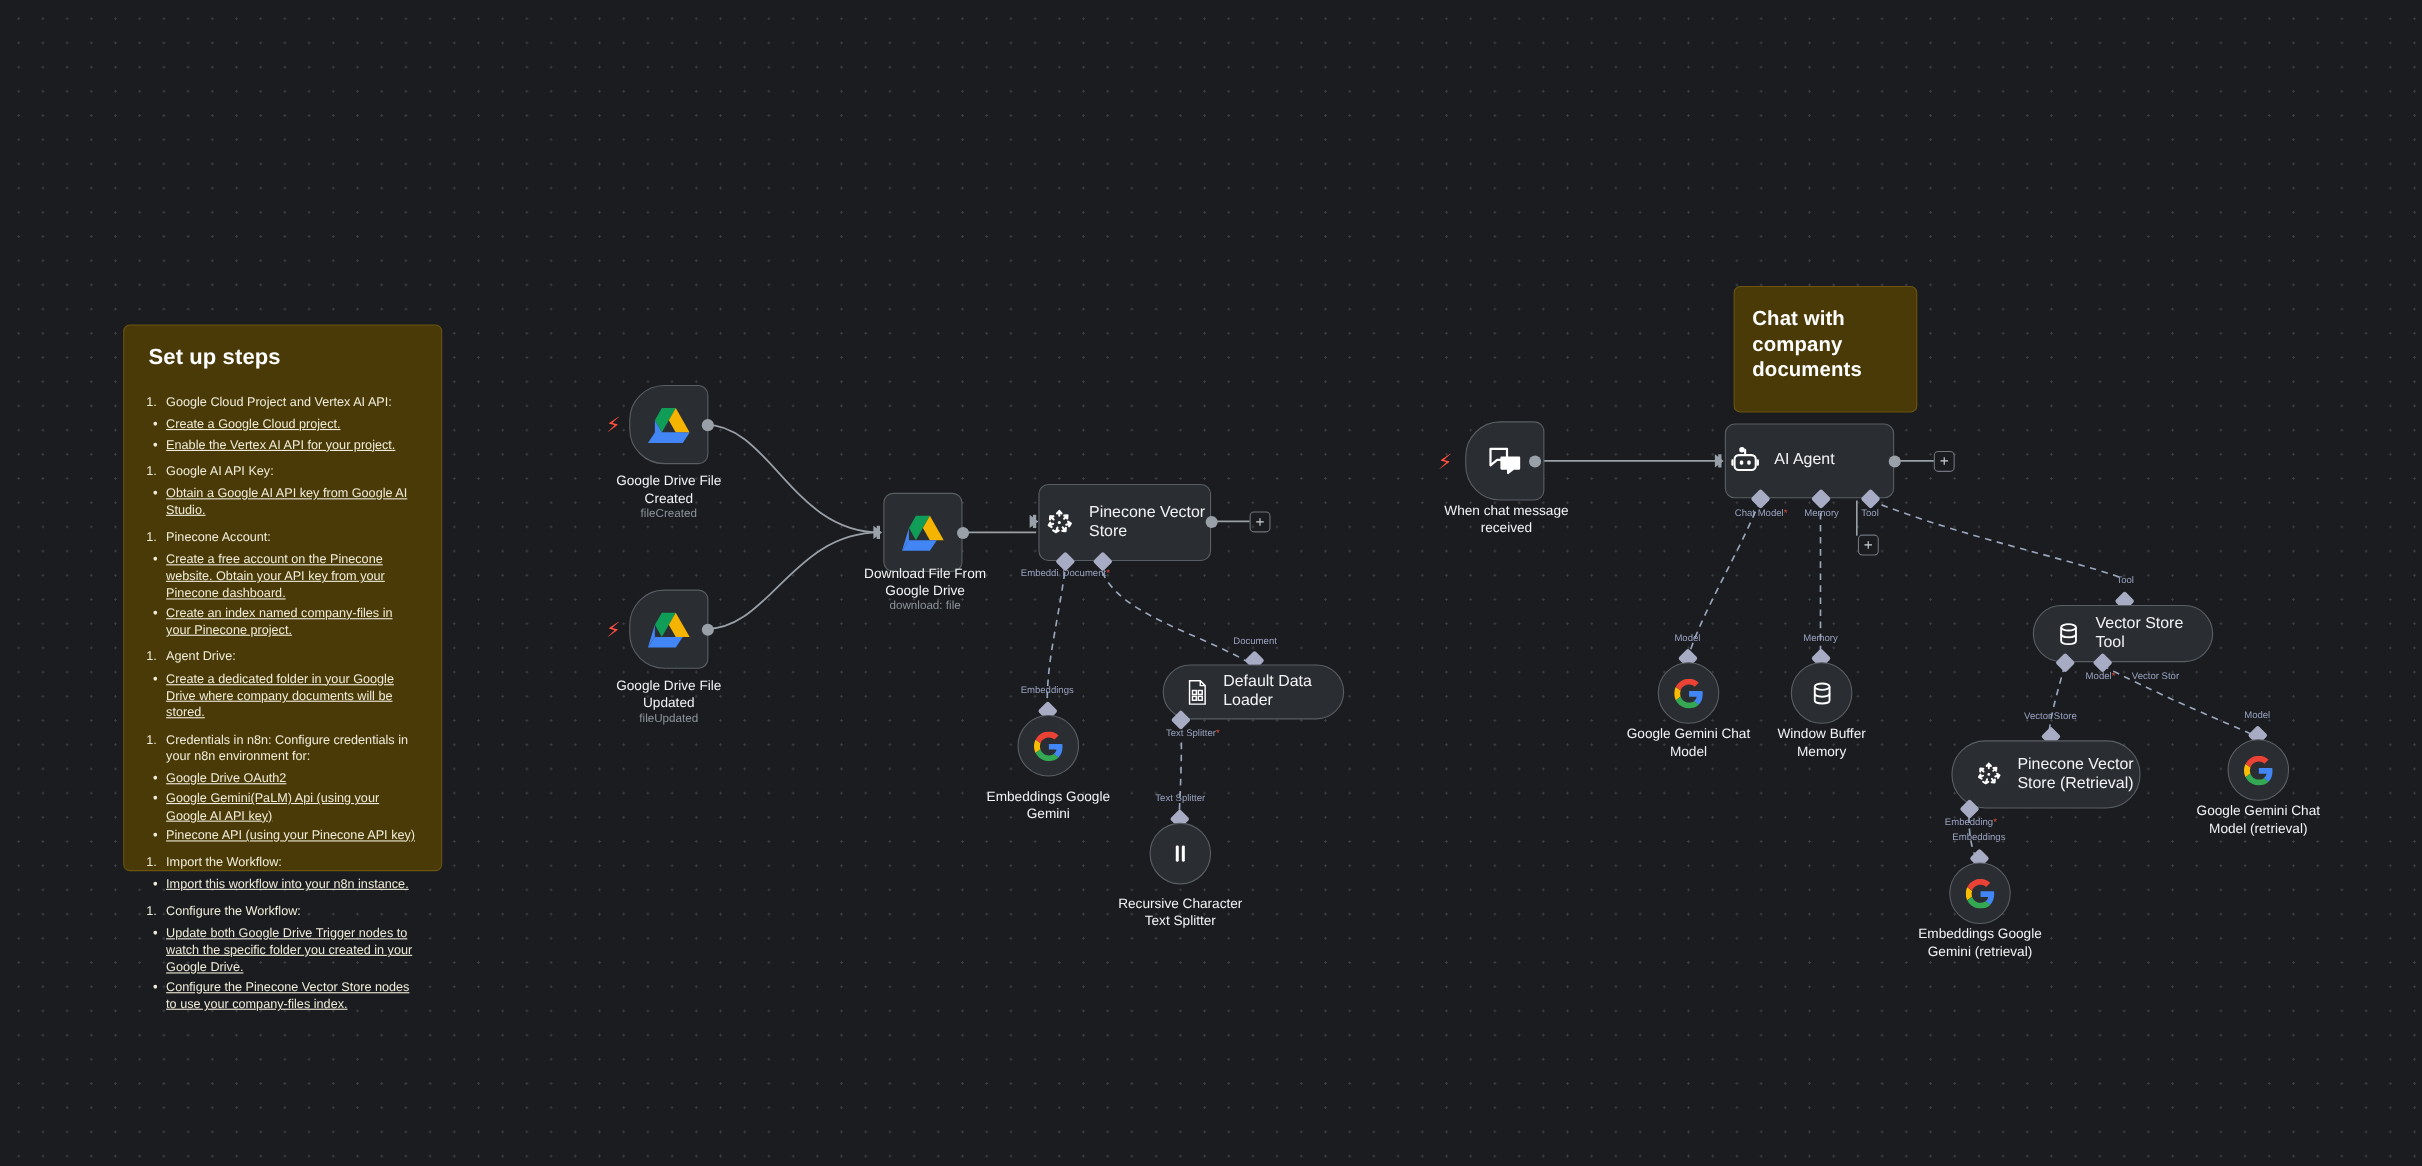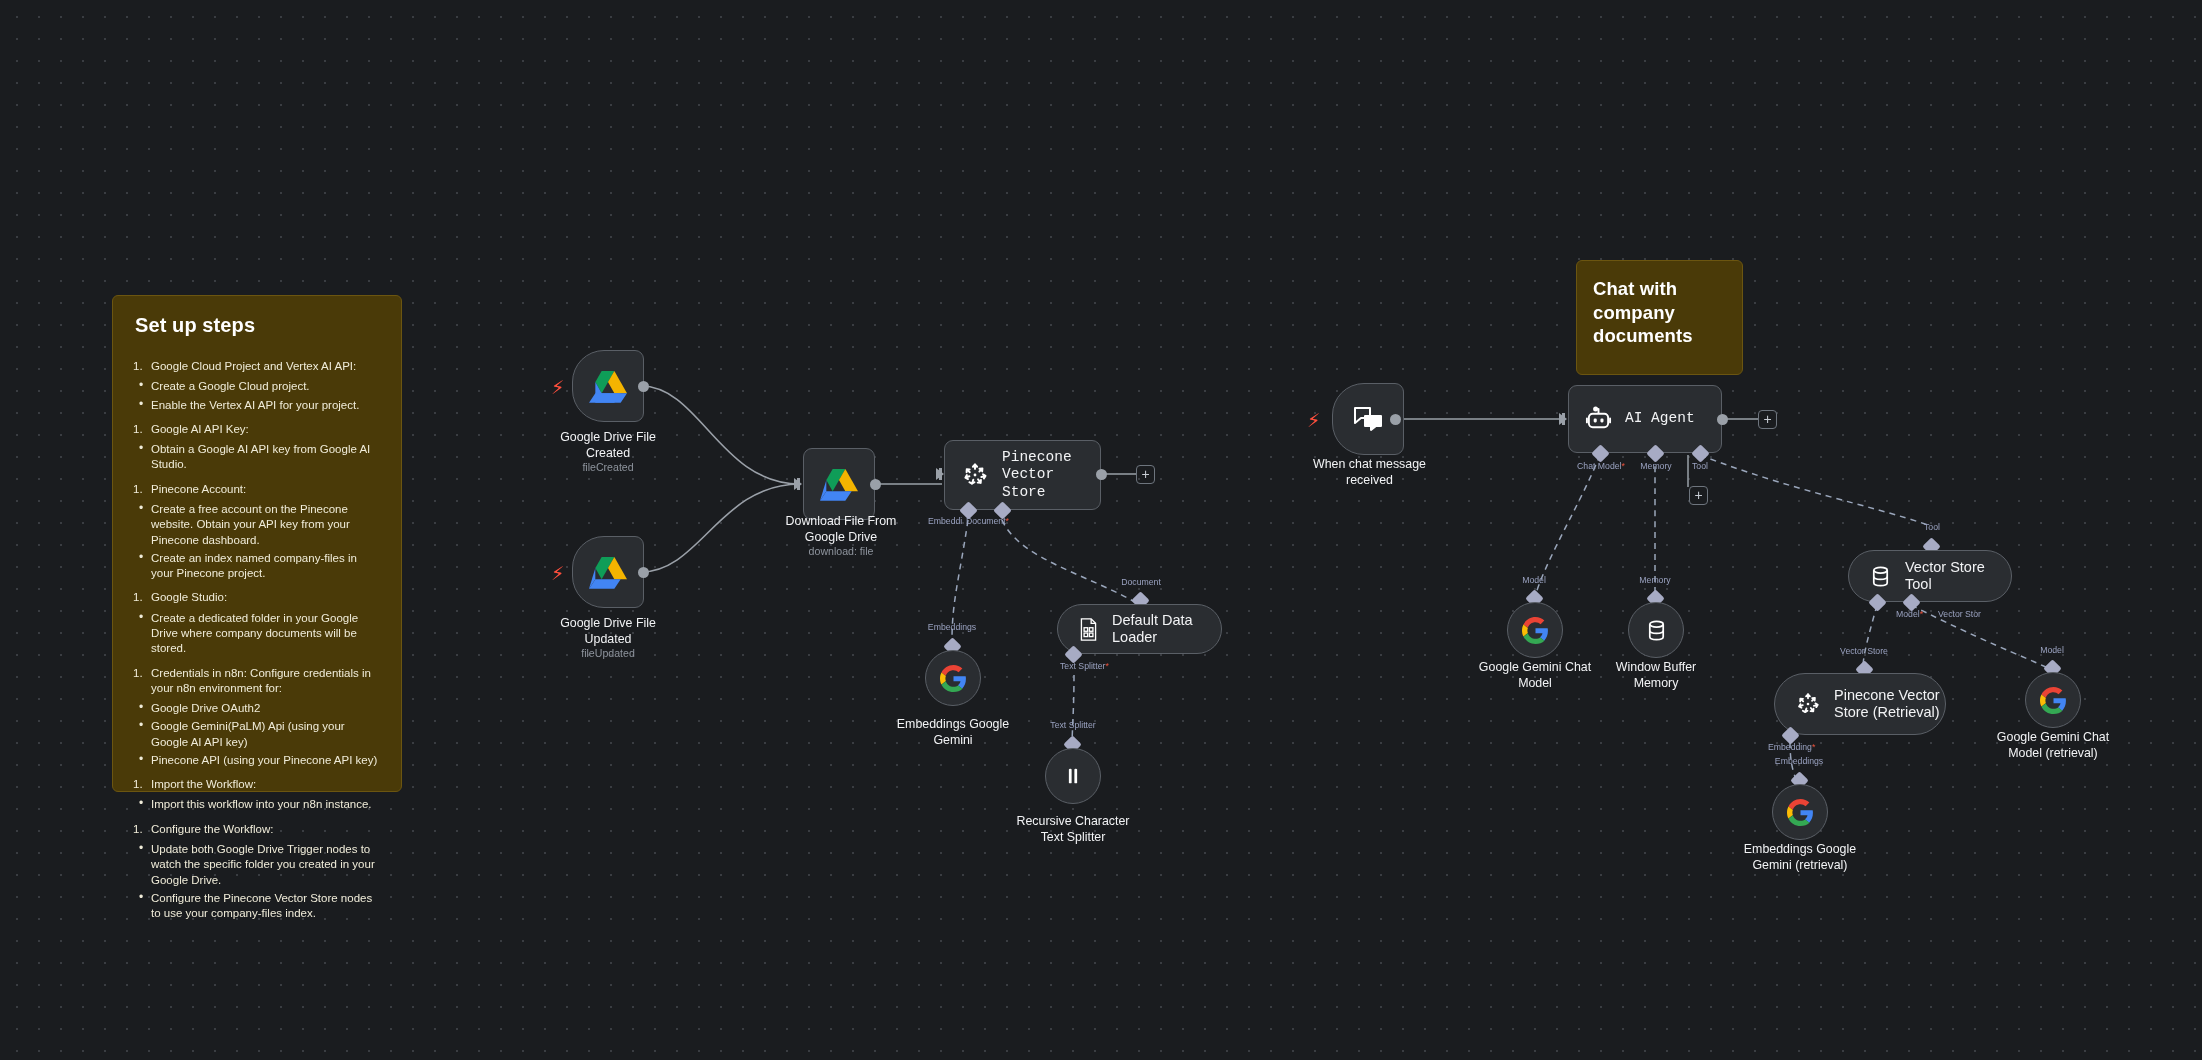--- a/index.html
+++ b/index.html
@@ -24,38 +24,38 @@
     box-sizing:border-box;
   }
   .sticky-title{
     color:#ffffff;font-weight:bold;letter-spacing:.1px;
   }
   .setup-note{left:112px;top:295px;width:290px;height:497px;padding:18px 20px 14px 20px;}
   .setup-note .sticky-title{font-size:20px;margin:0 0 22px 2px;}
   .setup-list{font-size:11.5px;line-height:1.33;color:#f0ecd9;}
   .setup-list .num{margin:9px 0 5px 0;padding-left:18px;position:relative;}
   .setup-list .num .n{position:absolute;left:0;top:0;}
-  .setup-list .bul{margin:3px 0 3px 0;padding-left:18px;position:relative;}
+  .setup-list .bul{margin:3px 0 3px 0;padding-left:18px;position:relative;text-decoration:underline;}
   .setup-list .bul:before{content:"•";position:absolute;left:6px;top:-1px;font-size:12px;}
 
   .note-vector{left:780px;top:272px;width:223px;height:118px;padding:16px 16px;}
   .note-vector .sticky-title{font-size:18.5px;line-height:1.28;}
   .note-chat{left:1576px;top:260px;width:167px;height:115px;padding:16px 16px;}
   .note-chat .sticky-title{font-size:18.5px;line-height:1.28;}
 
   
   .node{position:absolute;}
   .nbox{
     position:absolute;box-sizing:border-box;
     background:#2a2d31;border:1px solid #5a5f66;border-radius:9px;
     display:flex;align-items:center;
   }
   .nbox.trigger{border-radius:32px 9px 9px 32px;}
   .nbox.small{width:72px;height:72px;justify-content:center;}
-  .nbox.wide{padding-left:16px;gap:13px;font-family:Liberation Mono, monospace;}
+  .nbox.wide{padding-left:4px;gap:13px;}
   .ncircle{
     position:absolute;box-sizing:border-box;border-radius:50%;
     background:#2a2d31;border:1px solid #5a5f66;
     display:flex;align-items:center;justify-content:center;
   }
   .npill{
     position:absolute;box-sizing:border-box;border-radius:40px;
     background:#2a2d31;border:1px solid #5a5f66;
     display:flex;align-items:center;padding-left:20px;gap:13px;
   }
@@ -141,21 +141,21 @@
     <div class="sticky-title">Set up steps</div>
     <div class="setup-list" id="setup-list">
         <div class="num"><span class="n">1.</span><span>Google Cloud Project and Vertex AI API:</span></div>
         <div class="bul">Create a Google Cloud project.</div>
         <div class="bul">Enable the Vertex AI API for your project.</div>
         <div class="num"><span class="n">1.</span><span>Google AI API Key:</span></div>
         <div class="bul">Obtain a Google AI API key from Google AI Studio.</div>
         <div class="num"><span class="n">1.</span><span>Pinecone Account:</span></div>
         <div class="bul">Create a free account on the Pinecone website. Obtain your API key from your Pinecone dashboard.</div>
         <div class="bul">Create an index named company-files in your Pinecone project.</div>
-        <div class="num"><span class="n">1.</span><span>Google Studio:</span></div>
+        <div class="num"><span class="n">1.</span><span>Agent Drive:</span></div>
         <div class="bul">Create a dedicated folder in your Google Drive where company documents will be stored.</div>
         <div class="num"><span class="n">1.</span><span>Credentials in n8n: Configure credentials in your n8n environment for:</span></div>
         <div class="bul">Google Drive OAuth2</div>
         <div class="bul">Google Gemini(PaLM) Api (using your Google AI API key)</div>
         <div class="bul">Pinecone API (using your Pinecone API key)</div>
         <div class="num"><span class="n">1.</span><span>Import the Workflow:</span></div>
         <div class="bul">Import this workflow into your n8n instance.</div>
         <div class="num"><span class="n">1.</span><span>Configure the Workflow:</span></div>
         <div class="bul">Update both Google Drive Trigger nodes to watch the specific folder you created in your Google Drive.</div>
         <div class="bul">Configure the Pinecone Vector Store nodes to use your company-files index.</div>

